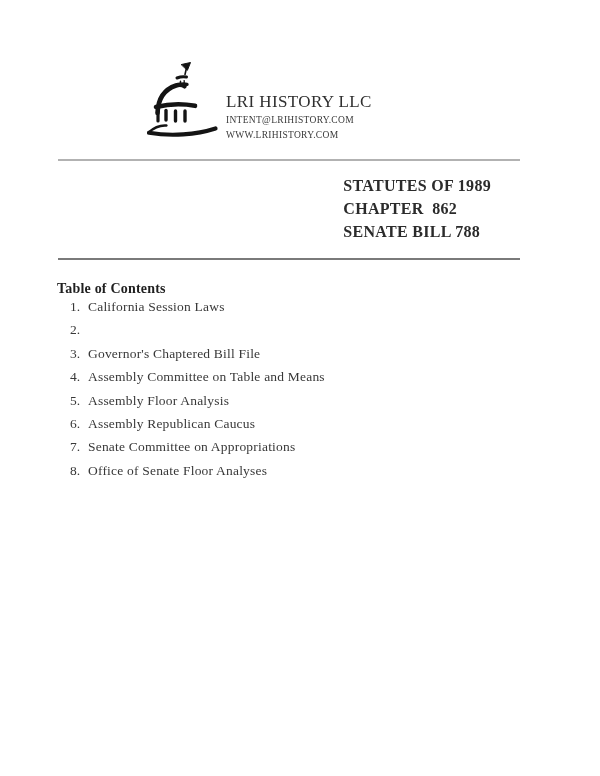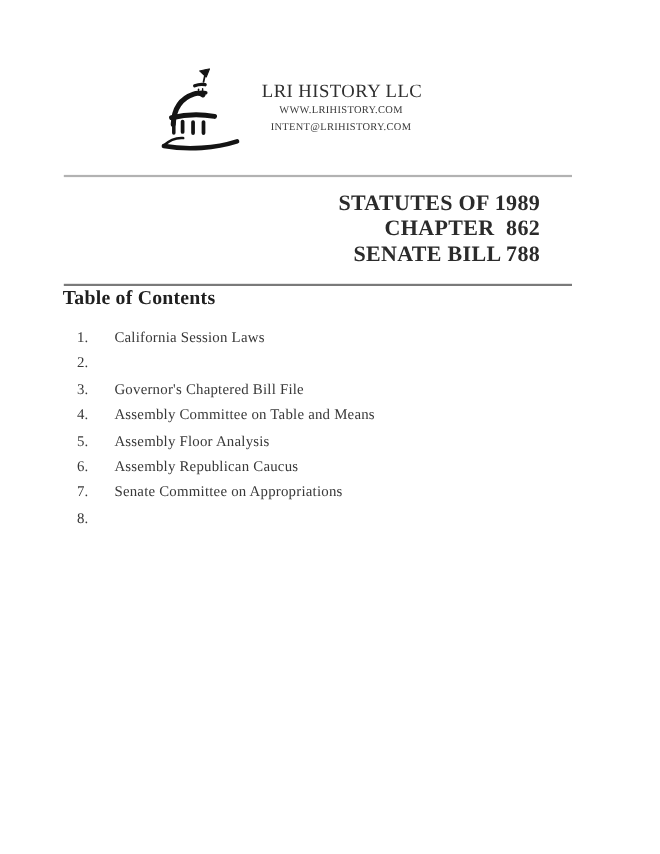--- a/index.html
+++ b/index.html
@@ -20,24 +20,22 @@
   .logo {
     position: absolute;
     left: 143px;
     top: 62px;
     width: 78px;
     height: 78px;
   }
   .header-text {
     position: absolute;
     left: 226px;
-    top: 72px;
+    top: 91px;
     width: 144px;
-    text-align: center;
-    margin-left: 12px;
   }
   .company-name {
     font-size: 17px;
     line-height: 22px;
     letter-spacing: 0.4px;
     color: #2f2f2f;
     white-space: nowrap;
   }
   .contact-line {
     font-size: 9.5px;
@@ -62,36 +60,35 @@
     top: 258px;
     height: 2px;
     background: #7a7a7a;
   }
 
   
   .case-info {
     position: absolute;
     right: 109px;
     top: 174px;
-    text-align: right;
     font-weight: bold;
-    font-size: 20px;
+    font-size: 16px;
     line-height: 23px;
     color: #2b2b2b;
     letter-spacing: 0.3px;
     white-space: nowrap;
   }
 
   
   .toc-heading {
     position: absolute;
     left: 57px;
-    top: 260px;
+    top: 279px;
     font-weight: bold;
-    font-size: 18px;
+    font-size: 14px;
     line-height: 20px;
     color: #1f1f1f;
     letter-spacing: 0.2px;
   }
   .toc-list {
     position: absolute;
     left: 58px;
     top: 299px;
     width: 460px;
   }
@@ -103,21 +100,20 @@
     color: #383838;
   }
   .toc-num {
     width: 18px;
     margin-left: 12px;
     flex: 0 0 auto;
   }
   .toc-label {
     flex: 1 1 auto;
     letter-spacing: 0.2px;
-    margin-left: 16px;
   }
 </style>
 </head>
 <body>
 
 <div class="page">
 
   <svg class="logo" viewBox="0 0 78 78">
     <g stroke="#141414" fill="none" stroke-linecap="round" stroke-linejoin="round">
 
@@ -139,22 +135,22 @@
       <path d="M32.5,49 v10" stroke-width="3.4"></path>
       <path d="M42,49 v10" stroke-width="3.4"></path>
 
       <path d="M5.5,70.5 C11,65.5 17.5,63 23.5,63.5" stroke-width="2.4"></path>
       <path d="M6,70.8 C28,74.5 53,72.8 72.5,66.5" stroke-width="4.2"></path>
     </g>
   </svg>
 
   <div class="header-text">
     <div class="company-name">LRI HISTORY LLC</div>
+    <div class="contact-line">INTENT@LRIHISTORY.COM</div>
     <div class="contact-line">WWW.LRIHISTORY.COM</div>
-    <div class="contact-line">INTENT@LRIHISTORY.COM</div>
   </div>
 
   <div class="rule rule-1"></div>
 
   <div class="case-info">
     <div>STATUTES OF 1989</div>
     <div>CHAPTER&nbsp; 862</div>
     <div>SENATE BILL 788</div>
   </div>
 
@@ -185,16 +181,17 @@
     <div class="toc-row">
       <span class="toc-num">6.</span>
       <span class="toc-label">Assembly Republican Caucus</span>
     </div>
     <div class="toc-row">
       <span class="toc-num">7.</span>
       <span class="toc-label">Senate Committee on Appropriations</span>
     </div>
     <div class="toc-row">
       <span class="toc-num">8.</span>
+      <span class="toc-label">Office of Senate Floor Analyses</span>
     </div>
   </div>
 
 </div>
 
 </body></html>

